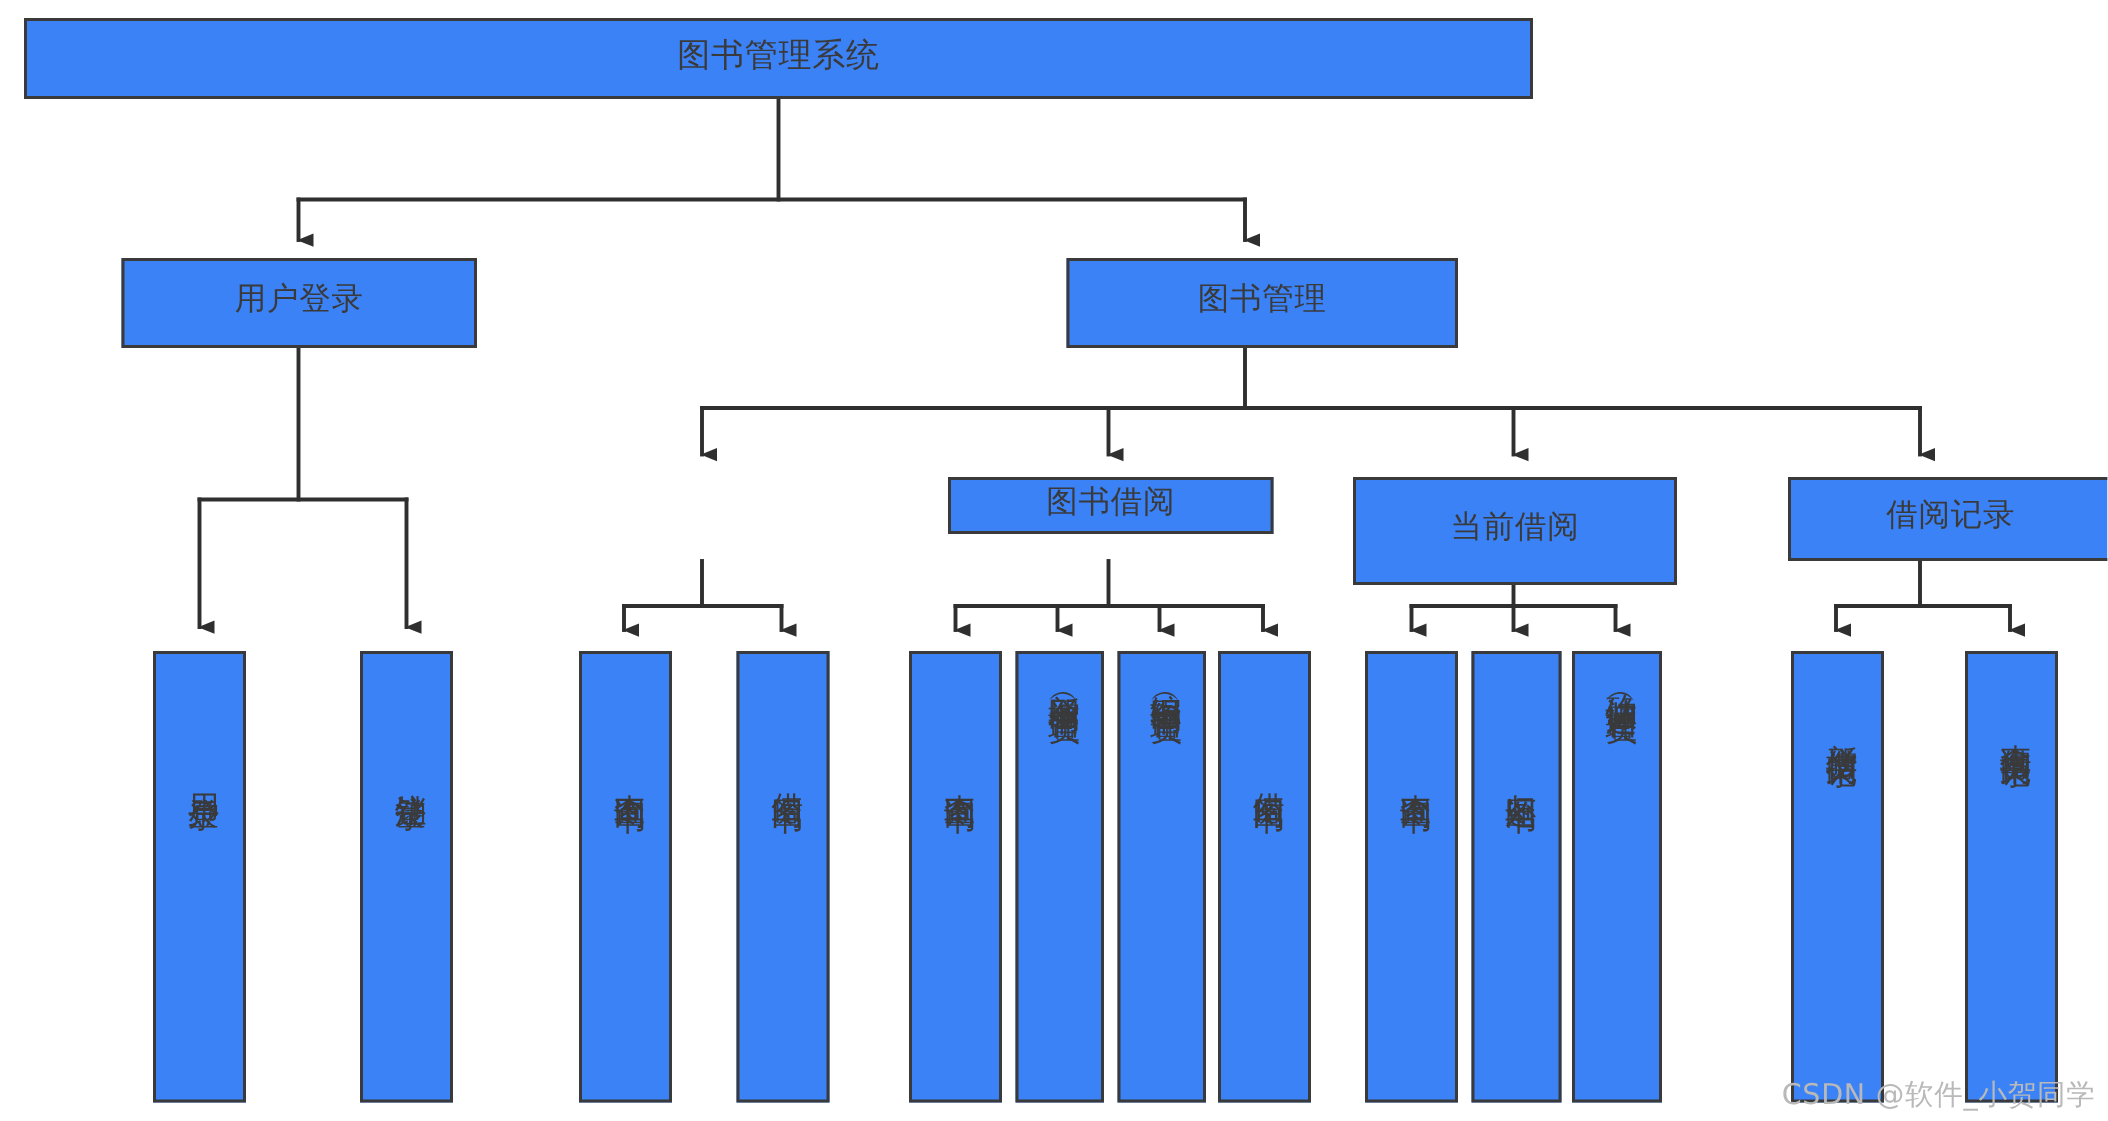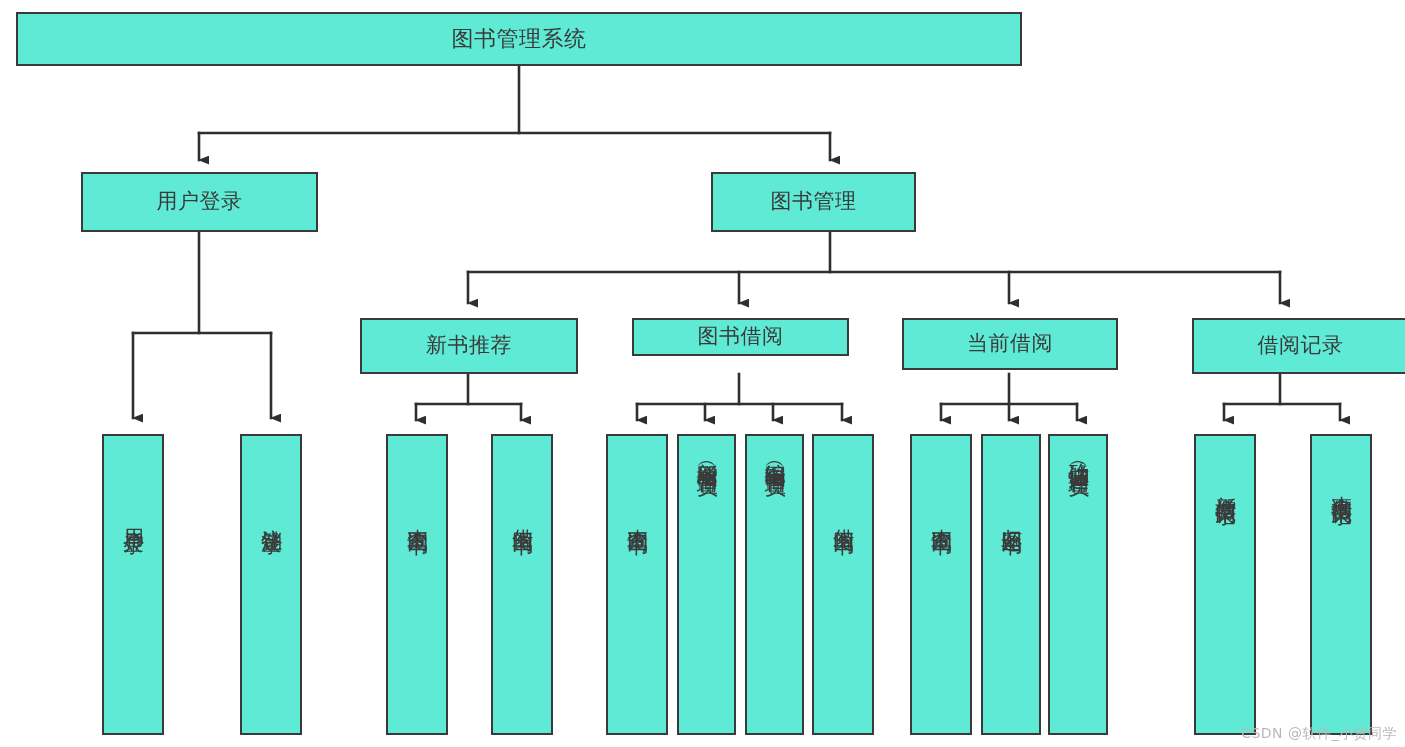--- a/index.html
+++ b/index.html
@@ -21,25 +21,26 @@
     position: absolute;
     left: 0;
     top: 0;
     width: 1405px;
     height: 747px;
   }
   .node {
     position: absolute;
     box-sizing: border-box;
     border: 2.5px solid #3a3a3a;
-    background: #5eead4;
+    background: #3b82f6;
     display: flex;
     align-items: center;
     justify-content: center;
     color: #3a3a3a;
+    font-family: Liberation Mono, monospace;
   }
   .node.horiz .label {
     font-size: 21px;
     line-height: 1.1;
     letter-spacing: 0.5px;
     white-space: nowrap;
   }
   .node.vert {
     align-items: flex-start;
     justify-content: center;
@@ -51,21 +52,21 @@
     font-size: 21px;
     line-height: 1.22;
     letter-spacing: 2px;
     white-space: nowrap;
   }
   #root-node .label { font-size: 22px; }
   .watermark {
     position: absolute;
     right: 8px;
     bottom: 4px;
-    font-size: 14px;
+    font-size: 19px;
     color: #b9b9b9;
     white-space: nowrap;
     letter-spacing: 0.5px;
   }
 </style>
 </head>
 <body>
 
 <div id="canvas">
 
@@ -119,31 +120,28 @@
     </g>
   </svg>
 
   <div class="node horiz" id="root-node" style="left:16px; top:12px; width:1006px; height:54px;">
     <span class="label">图书管理系统</span>
   </div>
 
   <div class="node horiz" style="left:81px; top:172px; width:237px; height:60px;">
     <span class="label">用户登录</span>
   </div>
-  <div class="node horiz" style="left:711px; top:172px; width:205px; height:60px;">
+  <div class="node horiz" style="left:711px; top:172px; width:261px; height:60px;">
     <span class="label">图书管理</span>
   </div>
 
-  <div class="node horiz" style="left:360px; top:318px; width:218px; height:56px;">
-    <span class="label">新书推荐</span>
-  </div>
   <div class="node horiz" style="left:632px; top:318px; width:217px; height:38px;">
     <span class="label">图书借阅</span>
   </div>
-  <div class="node horiz" style="left:902px; top:318px; width:216px; height:52px;">
+  <div class="node horiz" style="left:902px; top:318px; width:216px; height:72px;">
     <span class="label">当前借阅</span>
   </div>
   <div class="node horiz" style="left:1192px; top:318px; width:217px; height:56px;">
     <span class="label">借阅记录</span>
   </div>
 
   <div class="node vert" style="left:102px; top:434px; width:62px; height:301px; padding-top:76px;">
     <span class="label">用户登录</span>
   </div>
   <div class="node vert" style="left:240px; top:434px; width:62px; height:301px; padding-top:76px;">

